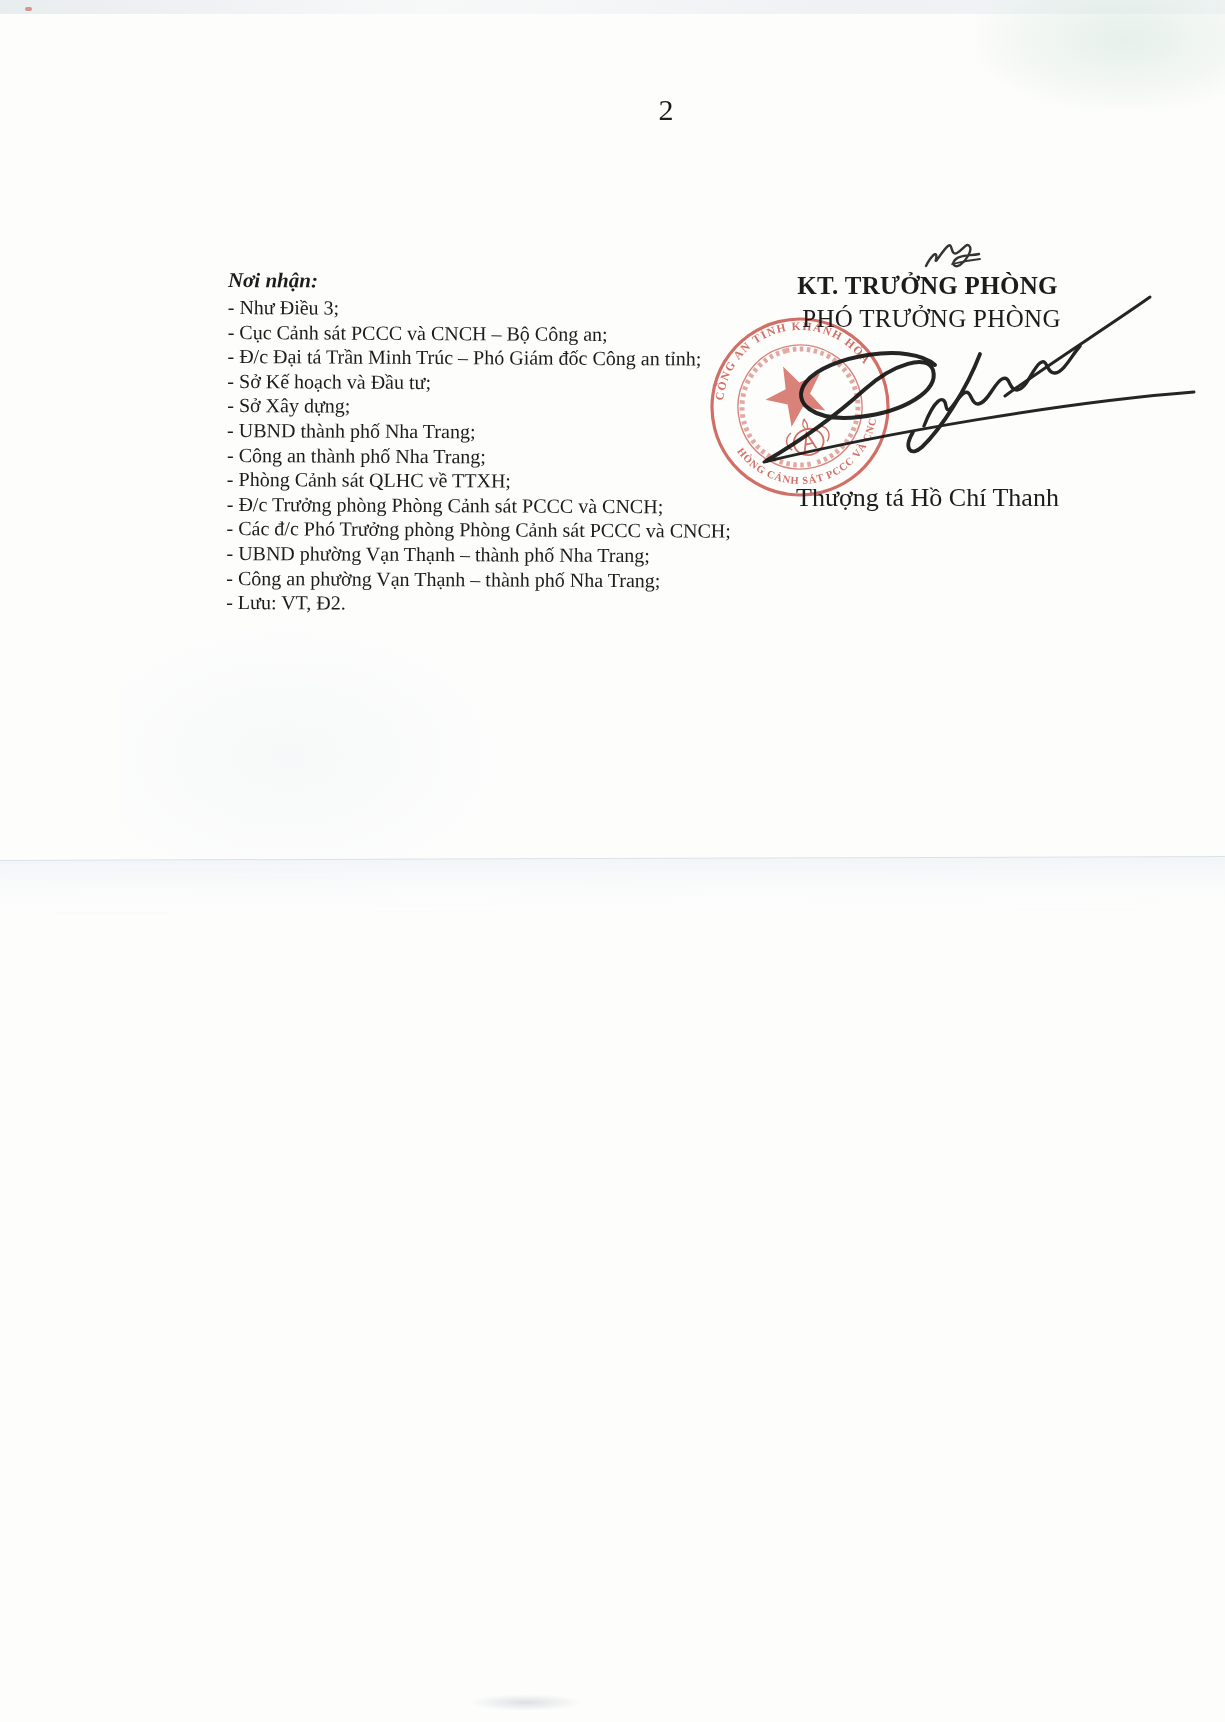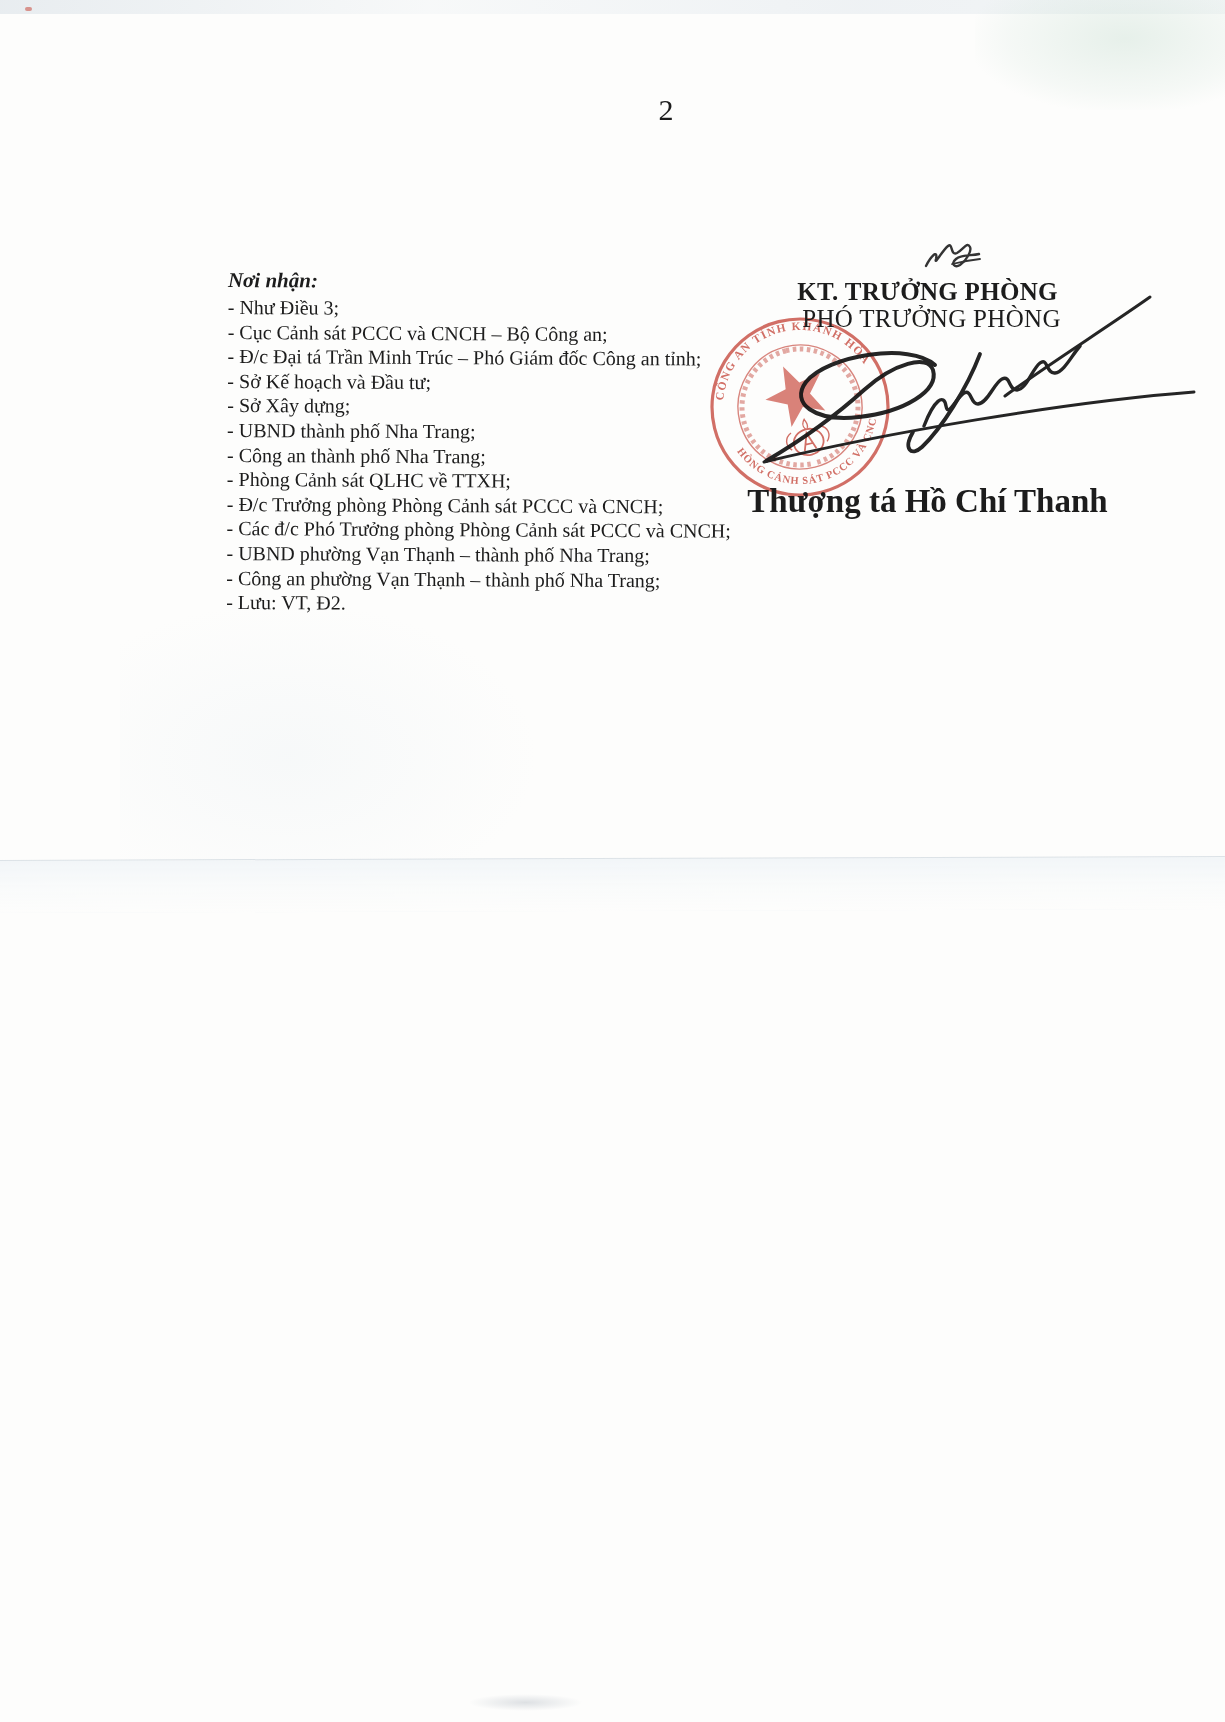--- a/index.html
+++ b/index.html
@@ -34,23 +34,23 @@
   .para-line.first{padding-left:58px;width:831px;}
   
   #initials-svg{position:absolute;left:922px;top:234px;}
   
   #recipients{position:absolute;left:228px;top:268px;width:470px;transform:rotate(0.3deg);transform-origin:0 0;}
   #recipients-heading{font-size:21px;font-weight:bold;font-style:italic;height:27px;line-height:25px;}
   #recipients-list{list-style:none;margin:0;padding:0;}
   #recipients-list li{font-size:20px;line-height:24.6px;height:24.6px;white-space:nowrap;}
   
   #sig-block{position:absolute;left:700px;top:0;width:455px;text-align:center;}
-  #sig-title-1{position:absolute;left:0;top:272px;width:455px;font-size:25px;font-weight:bold;letter-spacing:.3px;margin-top:6px;}
+  #sig-title-1{position:absolute;left:0;top:272px;width:455px;font-size:25px;font-weight:bold;letter-spacing:.3px;}
   #sig-title-2{position:absolute;left:4px;top:305px;width:455px;font-size:25px;font-weight:normal;letter-spacing:.3px;}
-  #signer-name{position:absolute;left:0;top:483px;width:455px;font-size:33px;font-weight:bold;}
+  #signer-name{position:absolute;left:0;top:483px;width:455px;font-size:26px;font-weight:normal;}
   #seal-svg{position:absolute;left:700px;top:307px;}
   #signature-svg{position:absolute;left:680px;top:270px;}
 </style>
 </head>
 <body>
 
 <div id="page">
 
   <div class="artifact" id="top-band"></div>
   <div class="artifact" id="top-right-tint"></div>

